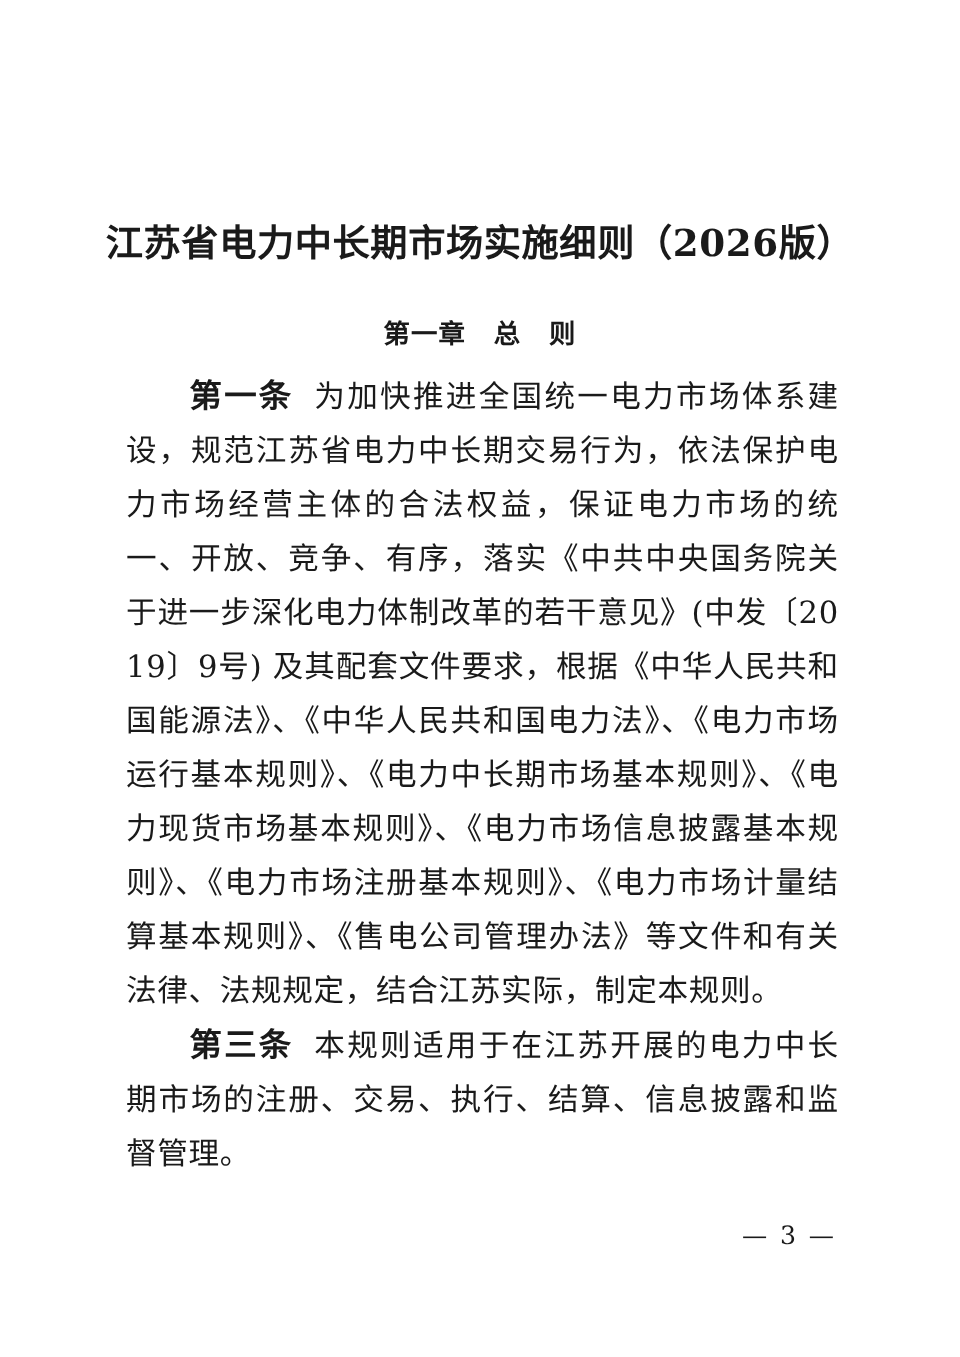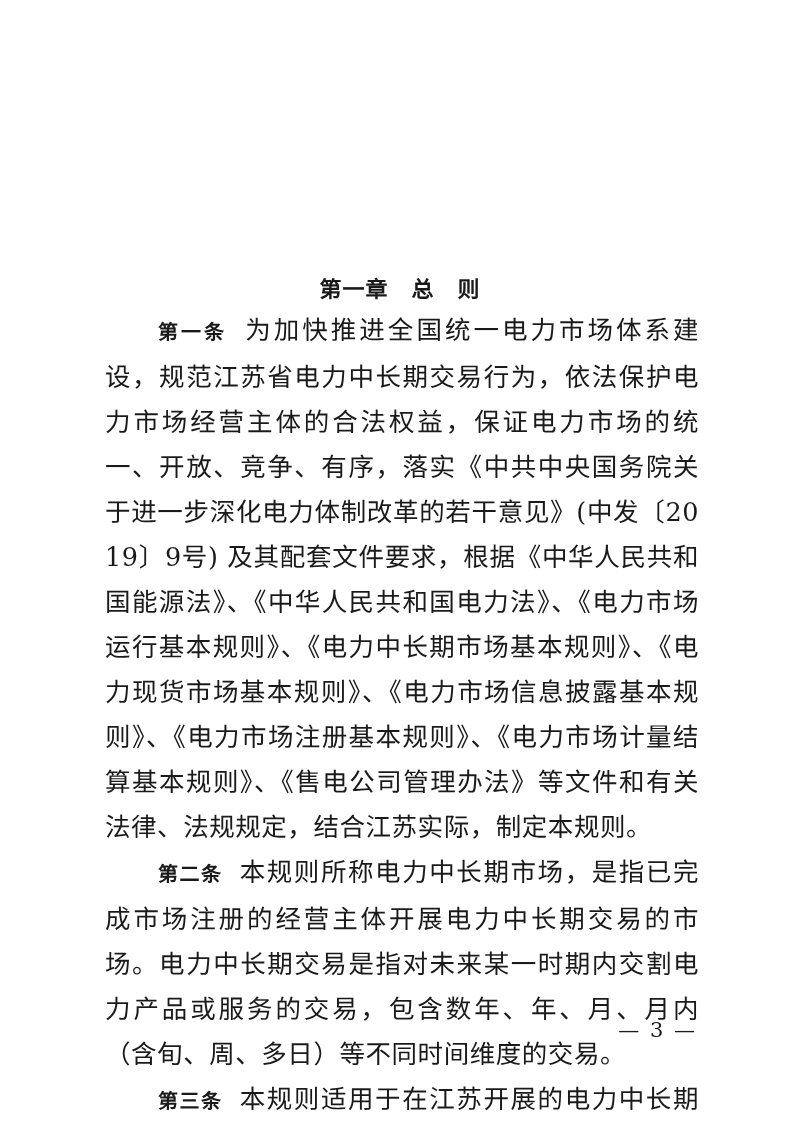--- a/index.html
+++ b/index.html
@@ -33,21 +33,21 @@
     letter-spacing: 0.5px;
     line-height: 1.25;
     white-space: nowrap;
   }
 
   
   .chapter-heading {
     position: absolute;
     left: 0;
     right: 0;
-    top: 258px;
+    top: 248px;
     text-align: center;
     font-family: "DejaVu Sans", "Liberation Sans", sans-serif;
     font-weight: 700;
     font-size: 22px;
     letter-spacing: 1px;
     line-height: 1.3;
     white-space: pre;
   }
 
   
@@ -66,21 +66,21 @@
     text-justify: inter-character;
     text-indent: 53px;
     margin: 0;
     letter-spacing: 0.55px;
     word-break: break-all;
   }
 
   .article-label {
     font-family: "DejaVu Sans", "Liberation Sans", sans-serif;
     font-weight: 700;
-    font-size: 20px;
+    font-size: 27px;
     letter-spacing: 0.5px;
   }
 
   .article-gap {
     display: inline-block;
     width: 16px;
   }
 
   
   .page-number {
@@ -92,32 +92,30 @@
     letter-spacing: 2px;
     white-space: pre;
     color: #1a1a1a;
   }
 </style>
 </head>
 <body>
 
 <div class="page">
 
+  <h1 class="doc-title">江苏省电力中长期市场实施细则（2026版）</h1>
 
   <h2 class="chapter-heading">第一章　总　则</h2>
 
   <div class="body-column">
 
     <p class="article">
       <span class="article-label">第一条</span><span class="article-gap"></span><span>为加快推进全国统一电力市场体系建设，规范江苏省电力中长期交易行为，依法保护电力市场经营主体的合法权益，保证电力市场的统一、开放、竞争、有序，落实《中共中央国务院关于进一步深化电力体制改革的若干意见》(中发〔2019〕9号) 及其配套文件要求，根据《中华人民共和国能源法》、《中华人民共和国电力法》、《电力市场运行基本规则》、《电力中长期市场基本规则》、《电力现货市场基本规则》、《电力市场信息披露基本规则》、《电力市场注册基本规则》、《电力市场计量结算基本规则》、《售电公司管理办法》等文件和有关法律、法规规定，结合江苏实际，制定本规则。</span>
     </p>
 
-    <p class="article">
-      <span class="article-label">第二条</span><span class="article-gap"></span><span>本规则所称电力中长期市场，是指已完成市场注册的经营主体开展电力中长期交易的市场。电力中长期交易是指对未来某一时期内交割电力产品或服务的交易，包含数年、年、月、月内（含旬、周、多日）等不同时间维度的交易。</span>
-    </p>
 
     <p class="article">
       <span class="article-label">第三条</span><span class="article-gap"></span><span>本规则适用于在江苏开展的电力中长期市场的注册、交易、执行、结算、信息披露和监督管理。</span>
     </p>
 
   </div>
 
   <div class="page-number">— 3 —</div>
 
 </div>

